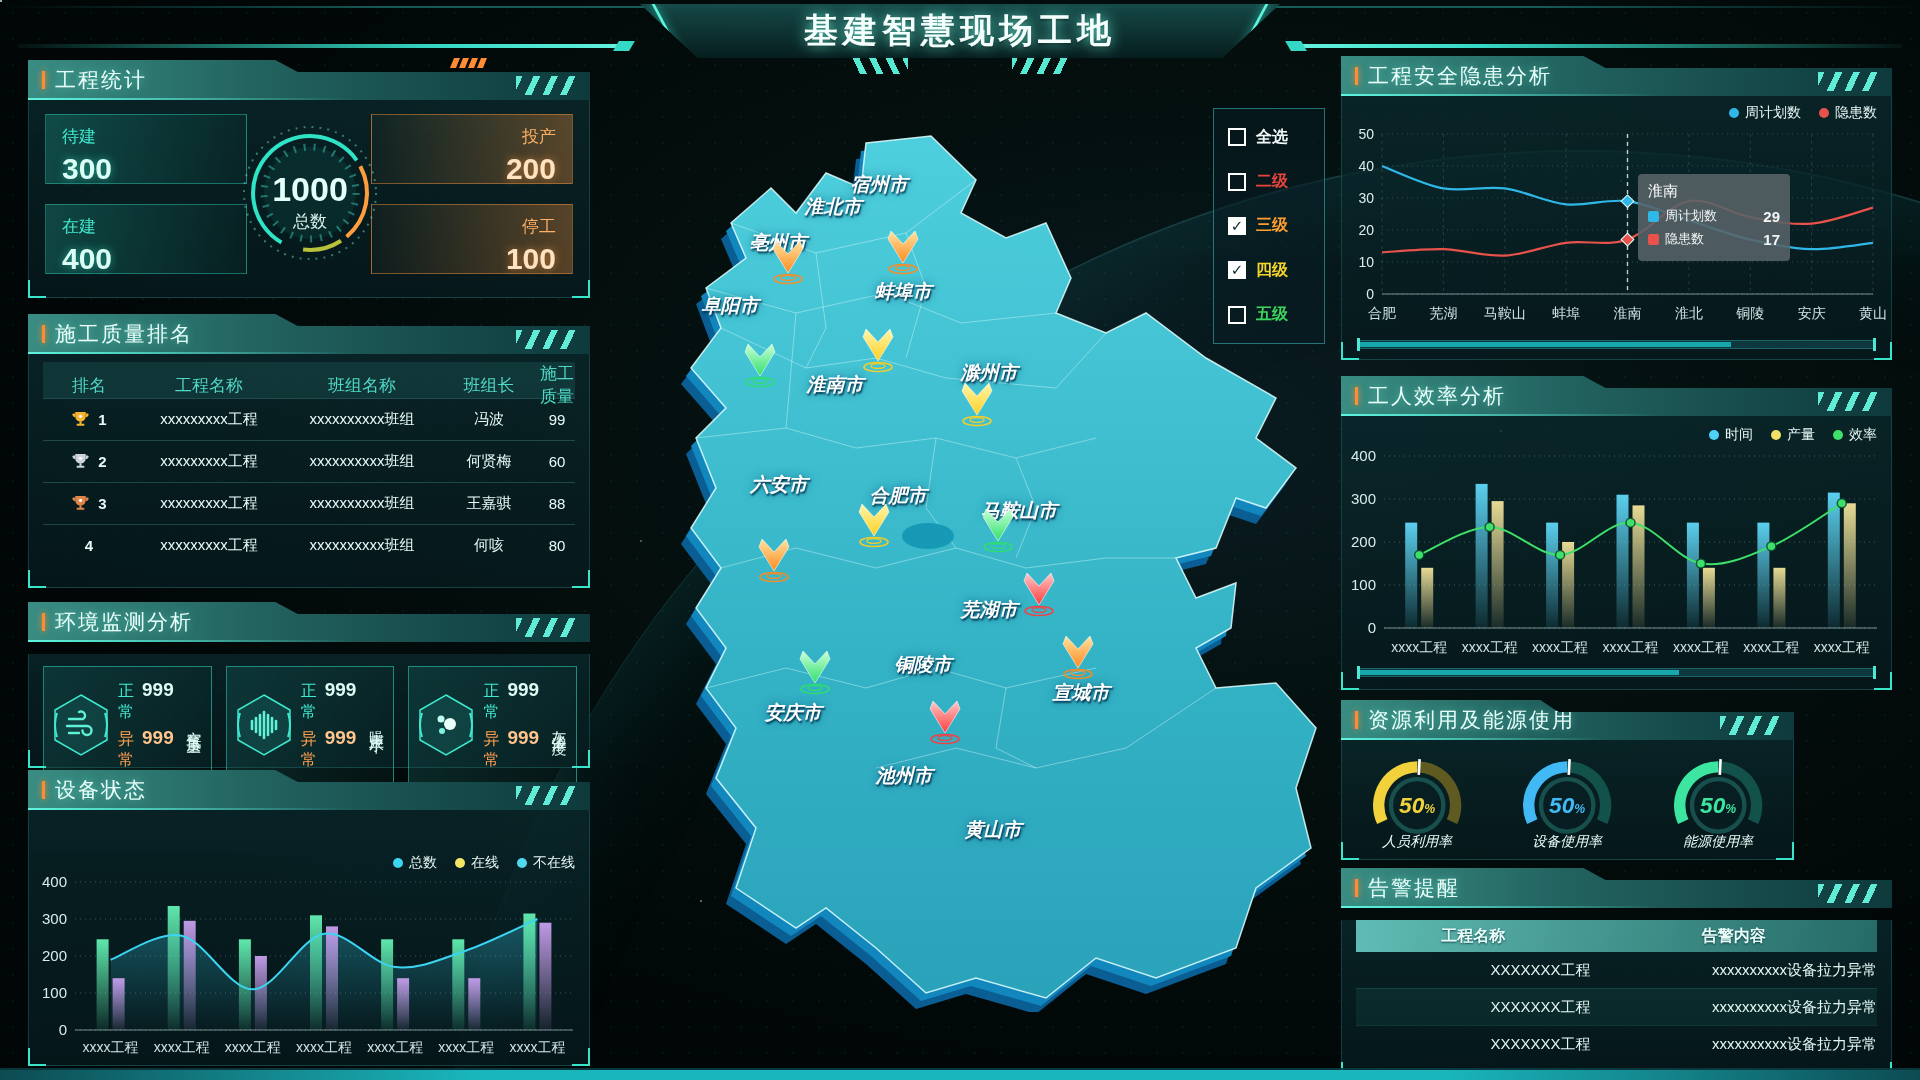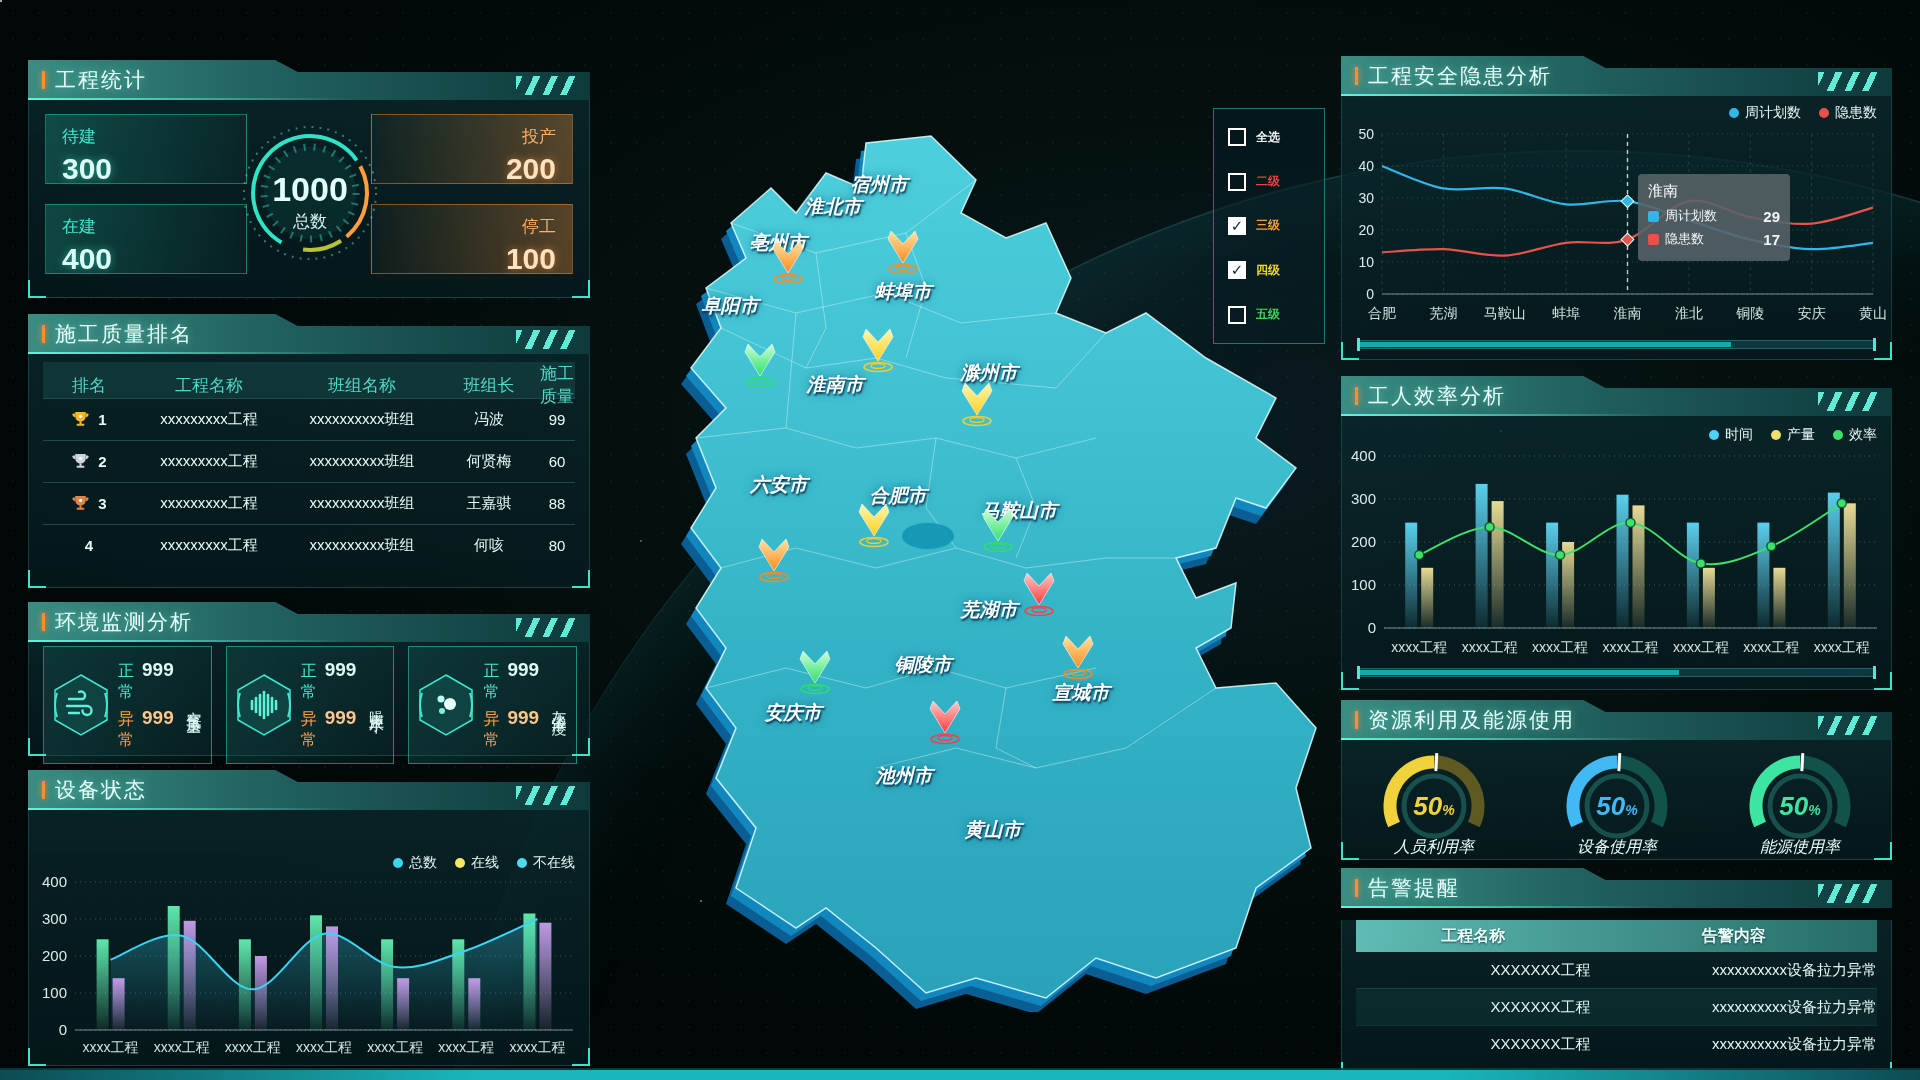--- a/index.html
+++ b/index.html
@@ -52,21 +52,21 @@
   .stat-box.teal .lb{color:#41e8cf;} .stat-box.teal .vl{color:#dbfff6;text-shadow:0 0 8px rgba(60,230,200,.6);}
   .stat-box.orange{right:16px;background:linear-gradient(270deg,rgba(255,150,60,.32),rgba(255,150,60,.03));border:1px solid rgba(255,150,60,.45);text-align:right;}
   .stat-box.orange .lb{color:#ffb066;} .stat-box.orange .vl{color:#ffe2c2;text-shadow:0 0 8px rgba(255,160,70,.6);}
   
   .qgrid{padding:8px 14px 0 14px;}
   .qrow{display:grid;grid-template-columns:92px 148px 158px 96px 40px;align-items:center;height:41px;font-size:15px;color:#e8fbf8;}
   .qrow.head{color:#4fd8c6;font-size:17px;background:rgba(60,170,160,.16);height:36px;}
   .qrow+.qrow{border-top:1px solid rgba(120,230,220,.22);}
   .qrow span{text-align:center;} .qrow .rk{display:flex;align-items:center;justify-content:center;gap:8px;font-weight:bold;}
   
-  .envwrap{display:flex;gap:14px;padding:4px 14px;}
+  .envwrap{display:flex;gap:14px;padding:12px 14px;margin-top:12px;}
   .envcard{flex:1;display:flex;align-items:center;gap:8px;border:1px solid rgba(47,227,198,.5);
     background:linear-gradient(90deg,rgba(22,86,84,.4),rgba(22,86,84,.12));padding:8px 8px;}
   .envmid{flex:1;}
   .envrow{display:flex;align-items:baseline;gap:8px;justify-content:center;margin:4px 0;}
   .envrow .l{font-size:16px;} .envrow .v{font-size:19px;font-weight:bold;}
   .envrow.ok .l{color:#41e8cf;} .envrow.ok .v{color:#dffcf4;}
   .envrow.bad .l{color:#ff9d4d;} .envrow.bad .v{color:#ffc58d;}
   .envvert{writing-mode:vertical-rl;font-size:15px;letter-spacing:3px;color:#dffcf6;margin-left:2px;}
   
   .devstats{display:flex;gap:26px;padding:12px 16px 0 16px;font-size:17px;}
@@ -78,21 +78,21 @@
   .map-label{position:absolute;transform:translate(-50%,-50%);font-size:19px;font-weight:800;font-style:italic;color:#fff;
     white-space:nowrap;text-shadow:1px 2px 2px rgba(0,45,70,.95),0 0 8px rgba(0,90,130,.7);}
   .pin{position:absolute;}
   
   .levels{position:absolute;left:1213px;top:108px;width:112px;height:236px;background:rgba(8,30,36,.55);
     border:1px solid rgba(60,190,195,.55);display:flex;flex-direction:column;justify-content:space-around;padding:6px 0 6px 14px;box-sizing:border-box;}
   .lvrow{display:flex;align-items:center;gap:10px;cursor:pointer;}
   .lvbox{width:18px;height:18px;border:2px solid #fff;box-sizing:border-box;display:flex;align-items:center;justify-content:center;
     font-size:15px;font-weight:bold;color:#0a2a30;background:transparent;}
   .lvbox.ck{background:#fff;}
-  .lvrow .lb{font-size:12px;font-weight:bold;}
+  .lvrow .lb{font-size:16px;font-weight:bold;}
   
   .scroll{position:absolute;height:7px;background:rgba(16,60,66,.9);border:1px solid rgba(40,130,135,.6);}
   .scroll .fill{position:absolute;left:1px;top:1px;bottom:1px;background:#17a8ad;}
   .scroll:before,.scroll:after{content:'';position:absolute;top:-3px;width:3px;height:13px;background:#4de8d6;}
   .scroll:before{left:-2px;} .scroll:after{right:-2px;}
   .tooltip{position:absolute;width:132px;background:rgba(88,99,104,.88);border-radius:4px;padding:8px 10px;z-index:5;}
   .tooltip .tt{font-size:15px;color:#fff;margin-bottom:6px;}
   .tooltip .tr{display:flex;align-items:center;gap:6px;font-size:13px;color:#f2f6f6;margin:5px 0;}
   .tooltip .sq{width:11px;height:11px;border-radius:2px;}
   .tooltip .tv{margin-left:auto;font-weight:bold;font-size:15px;}
@@ -111,20 +111,40 @@
     background:linear-gradient(90deg,#0d4b52,#19b7bd 25%,#19b7bd 75%,#0d4b52);box-shadow:0 -2px 0 rgba(10,60,66,.9);}
 </style>
 </head>
 <body>
 
 <div id="app">
   <div class="bg-grid"></div>
   <div class="earth"></div>
   <div class="stars"></div>
 
+  <div class="hdr">
+    <div class="strip"></div>
+    <div class="wing l">
+        <i class="tip"></i>
+      </div>
+    <div class="wing r">
+        <i class="tip"></i>
+      </div>
+    <div class="hdr-slash l"></div>
+    <div class="hdr-slash r"></div>
+    <div class="hdr-ticks">
+        <i></i>
+        <i></i>
+        <i></i>
+        <i></i>
+      </div>
+    <div class="hdr-center">
+      <span class="hdr-title">基建智慧现场工地</span>
+    </div>
+  </div>
 
   <div class="panel" style="left:28px;top:60px;width:562px;height:238px;">
     <div class="panel-h">
       <span class="abar"></span>
       <span class="t">工程统计</span>
       <span class="slashes"></span>
         <span class="dash"></span>
     </div>
     <div class="panel-b" style="height:197px;">
       <div class="stat-box teal" style="top:14px;">
@@ -743,21 +763,21 @@
           <circle cx="352.92857142857144" cy="115.5" r="4.5" fill="#3ee06a" stroke="rgba(8,70,40,.85)" stroke-width="1.5"></circle>
           <circle cx="423.35714285714283" cy="98.3" r="4.5" fill="#3ee06a" stroke="rgba(8,70,40,.85)" stroke-width="1.5"></circle>
           <circle cx="493.7857142857143" cy="55.300000000000004" r="4.5" fill="#3ee06a" stroke="rgba(8,70,40,.85)" stroke-width="1.5"></circle>
         </svg>
       <div class="scroll" style="left:16px;right:16px;bottom:12px;">
         <div class="fill" id="workerScroll" style="width: 62%;"></div>
       </div>
     </div>
   </div>
 
-  <div class="panel" style="left:1341px;top:700px;width:551px;height:160px;">
+  <div class="panel" style="left:1341px;top:700px;width:453px;height:160px;">
     <div class="panel-h">
       <span class="abar"></span>
       <span class="t">资源利用及能源使用</span>
       <span class="slashes"></span>
         <span class="dash"></span>
     </div>
     <div class="panel-b" style="height:119px;font-style:italic;">
       <div class="gaugewrap" id="gauges">
           <svg width="172" height="114" viewBox="0 0 172 114">
             <path d="M86.0,18.0 A44,44 0 0 1 125.9,80.6" fill="none" stroke="#5f5a22" stroke-width="13"></path>

